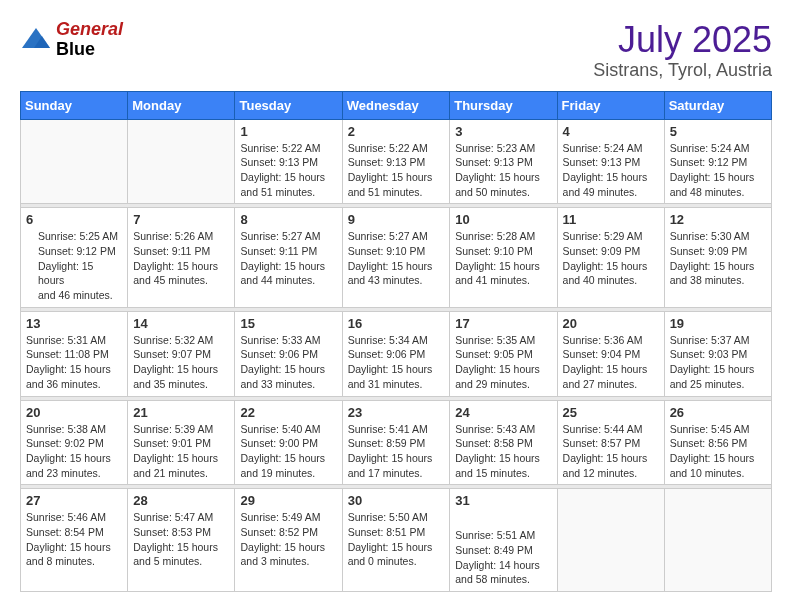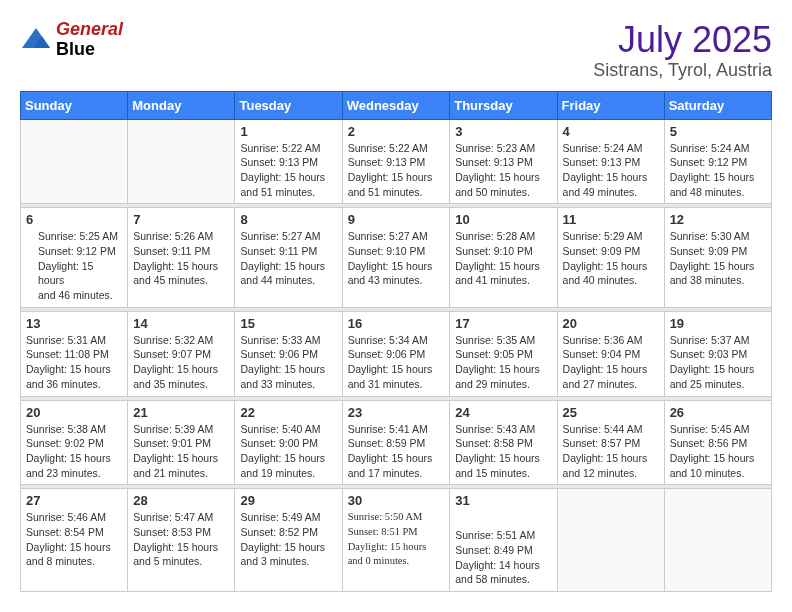--- a/index.html
+++ b/index.html
@@ -345,21 +345,21 @@
         </td>
         <td>
           <div class="day-number">29</div>
           <div class="day-info" style="white-space: pre-line;">Sunrise: 5:49 AM
 Sunset: 8:52 PM
 Daylight: 15 hours
 and 3 minutes.</div>
         </td>
         <td>
           <div class="day-number">30</div>
-          <div class="day-info" style="white-space: pre-line; font-family: Liberation Serif, serif;">Sunrise: 5:50 AM
+          <div class="day-info" style="white-space: pre-line;">Sunrise: 5:50 AM
 Sunset: 8:51 PM
 Daylight: 15 hours
 and 0 minutes.</div>
         </td>
         <td>
           <div class="day-number">31</div>
           <div class="day-info" style="white-space: pre-line; margin-top: 20px;">Sunrise: 5:51 AM
 Sunset: 8:49 PM
 Daylight: 14 hours
 and 58 minutes.</div>

